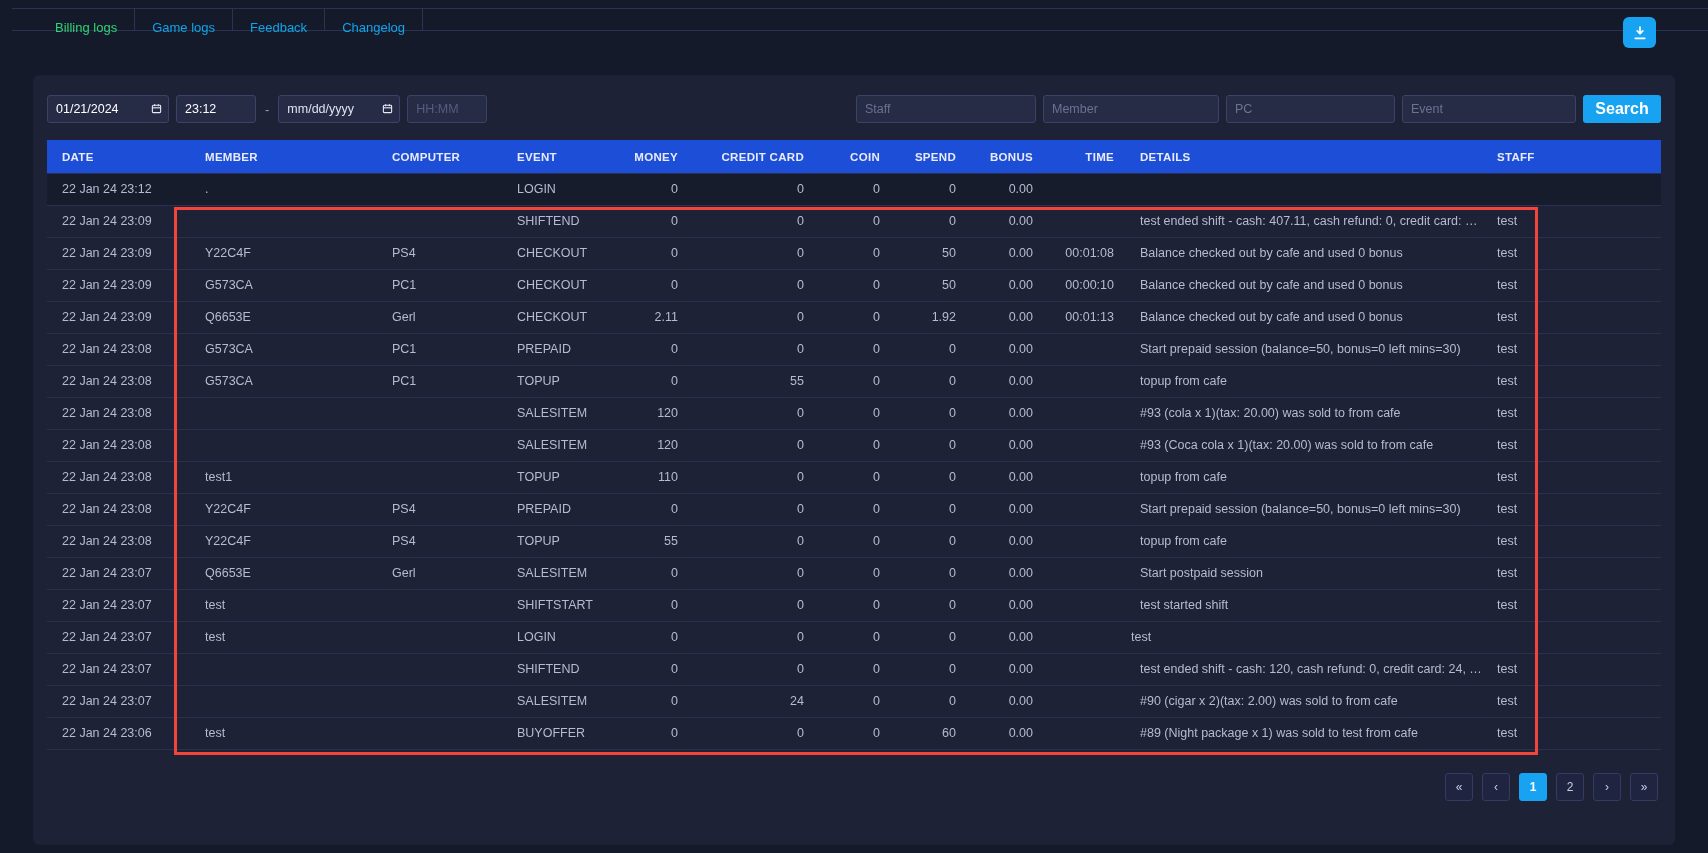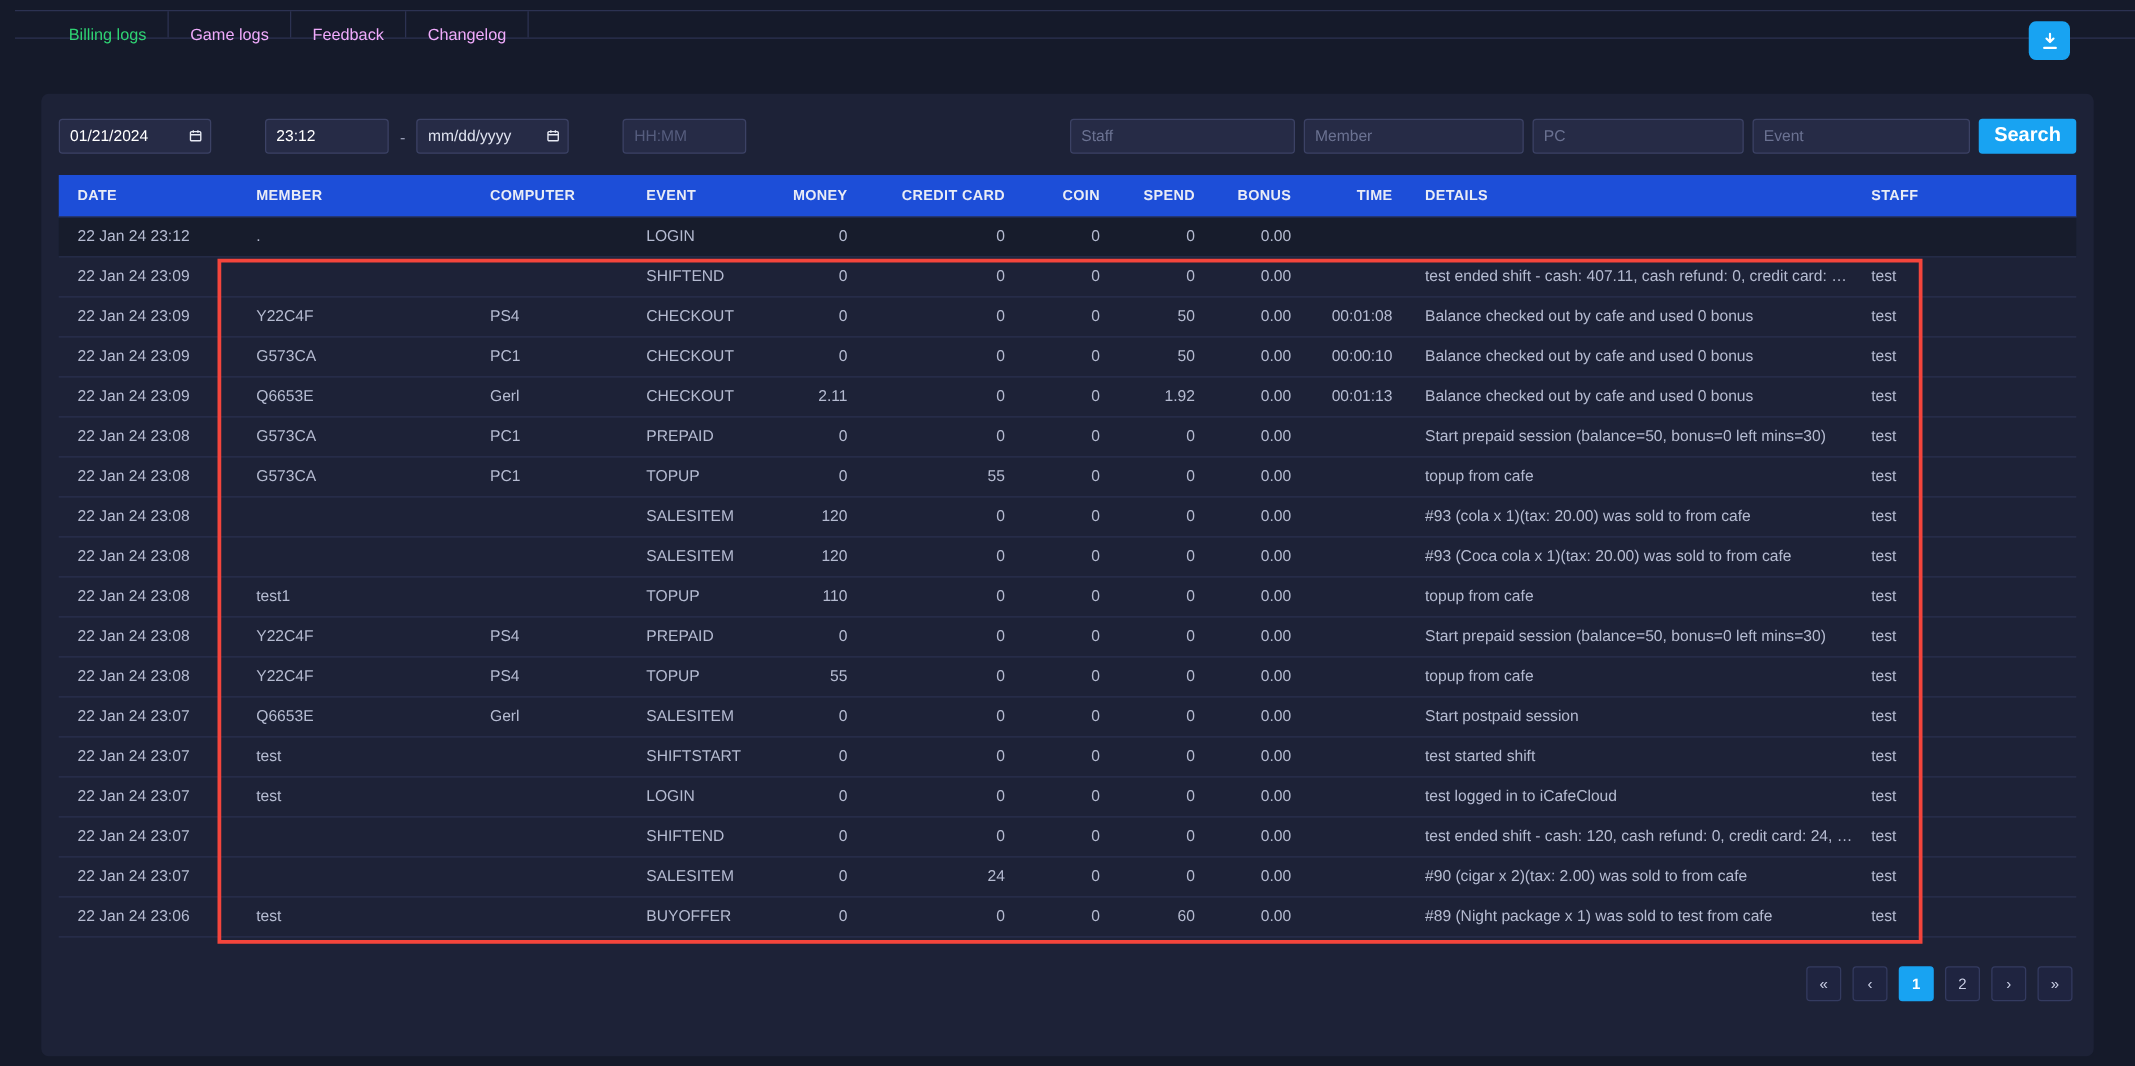--- a/index.html
+++ b/index.html
@@ -11,21 +11,21 @@
     overflow:hidden;
     color:#b5bbd1;
   }
   
   .tabbar {
     position:absolute; top:8px; left:12px; width:1708px; height:23px;
     border-top:1px solid #2c3252; border-bottom:1px solid #2c3252;
   }
   .tabs { display:flex; margin-left:26px; height:100%; }
   .tab {
-    padding:0 17px; line-height:37px; font-size:13px; color:#f0abfc;
+    padding:0 17px; line-height:37px; font-size:13px; color:#0ea5e9;
     border-right:1px solid #2c3252; cursor:pointer; white-space:nowrap;
   }
   .tab.active { color:#2fd373; }
   .dl-btn {
     position:absolute; top:17px; left:1623px; width:33px; height:31px;
     background:#18a3f2; border:none; border-radius:6px; cursor:pointer;
     display:flex; align-items:center; justify-content:center;
   }
   
   .card {
@@ -43,21 +43,21 @@
     font-family:"Liberation Sans", sans-serif; outline:none;
   }
   .inp::placeholder { color:#6b7292; }
   .inp.dim-ph::placeholder { color:#565d7e; }
   .inp.bright-ph::placeholder { color:#dfe3f0; }
   .date-wrap { position:relative; display:inline-block; }
   .date-wrap .inp { padding-right:24px; width:100%; }
   .date-wrap .cal {
     position:absolute; right:7px; top:8px; pointer-events:none; line-height:0;
   }
-  .w-date { width:122px; } .w-time { width:99px;margin-left:36px; }
+  .w-date { width:122px; } .w-time { width:80px; }
   .w-staff { width:180px; } .w-member { width:176px; }
   .w-pc { width:169px; } .w-event { width:174px; }
   .dash { color:#9aa0b8; font-size:13px; padding:0 2px; }
   .spacer { flex:1; }
   .search-btn {
     width:78px; height:28px; background:#18a3f2; color:#fff; border:none;
     border-radius:3px; font-size:16px; font-weight:bold; cursor:pointer;
     font-family:"Liberation Sans", sans-serif;
   }
   
@@ -365,21 +365,20 @@
           <div class="cell left col-date">22 Jan 24 23:07</div>
           <div class="cell left col-member">test</div>
           <div class="cell left col-computer"></div>
           <div class="cell left col-event">LOGIN</div>
           <div class="cell right col-money">0</div>
           <div class="cell right col-credit_card">0</div>
           <div class="cell right col-coin">0</div>
           <div class="cell right col-spend">0</div>
           <div class="cell right col-bonus">0.00</div>
           <div class="cell right col-time"></div>
-          <div class="cell left col-details">test logged in to iCafeCloud</div>
           <div class="cell left col-staff">test</div>
         </div>
         <div class="grid trow">
           <div class="cell left col-date">22 Jan 24 23:07</div>
           <div class="cell left col-member"></div>
           <div class="cell left col-computer"></div>
           <div class="cell left col-event">SHIFTEND</div>
           <div class="cell right col-money">0</div>
           <div class="cell right col-credit_card">0</div>
           <div class="cell right col-coin">0</div>

